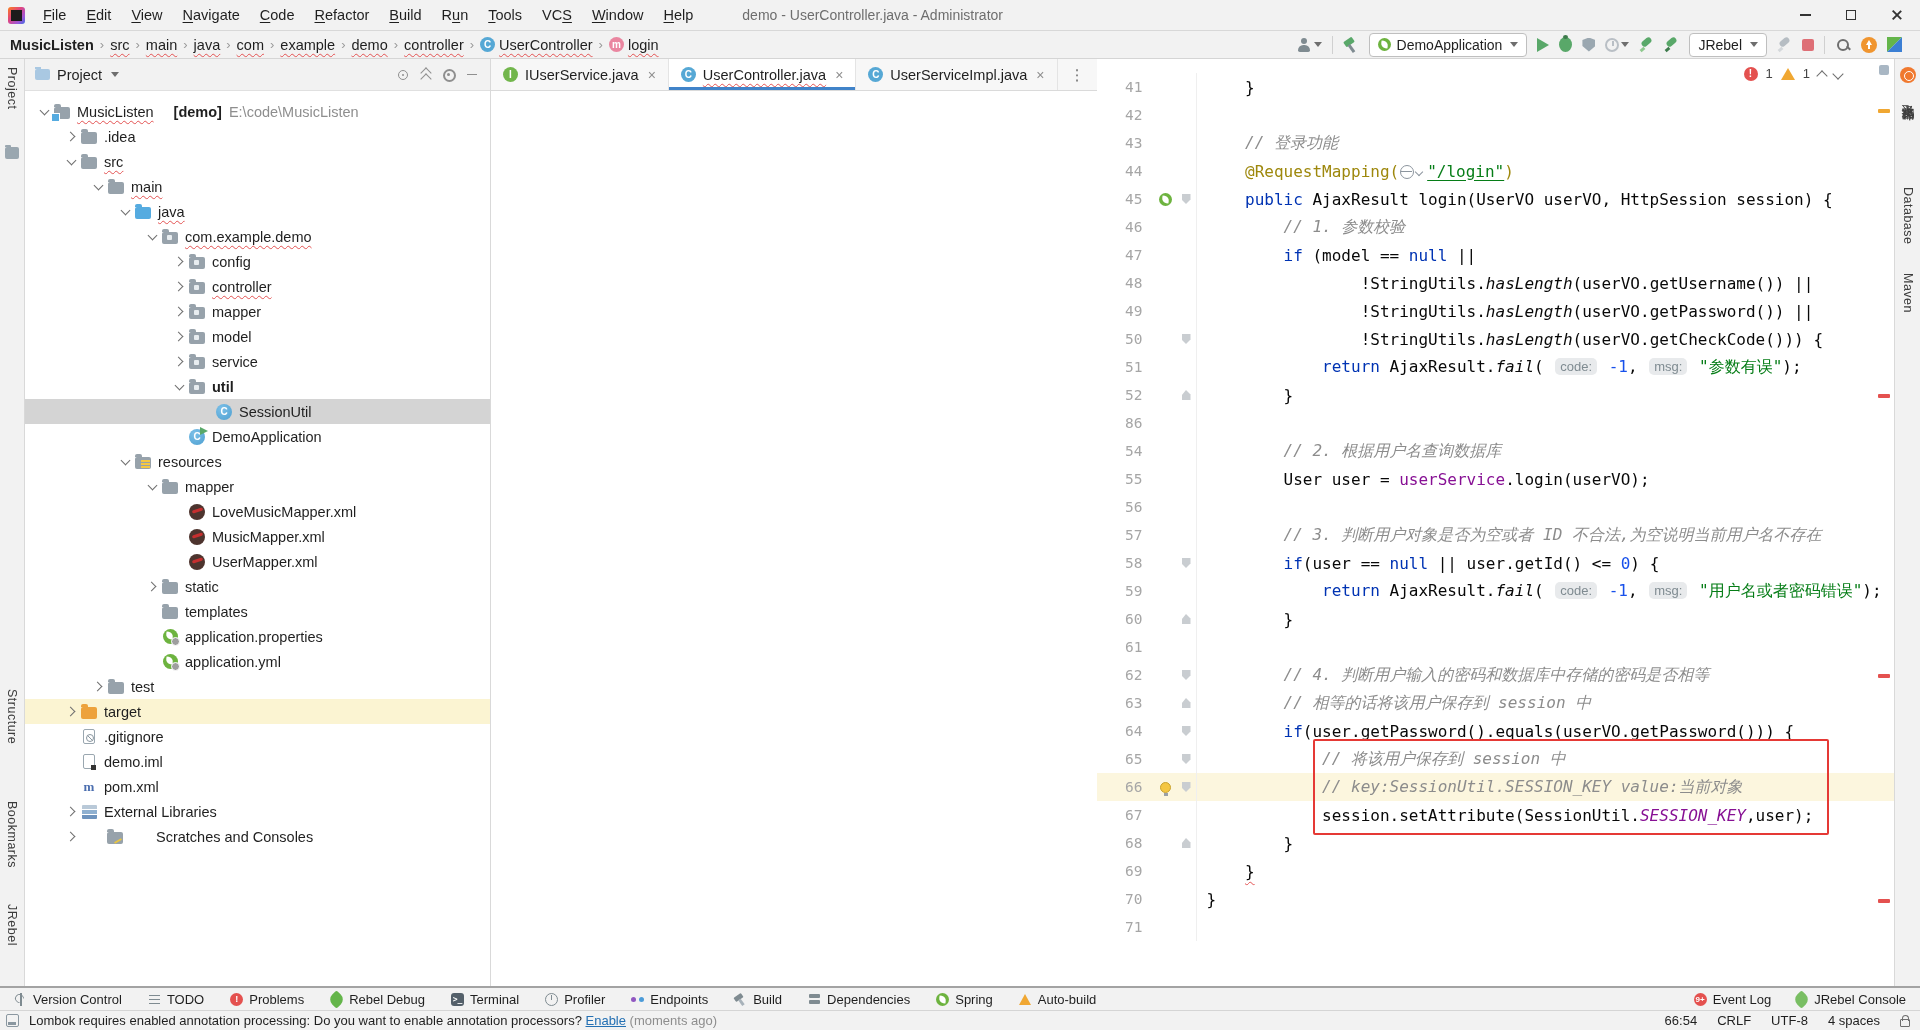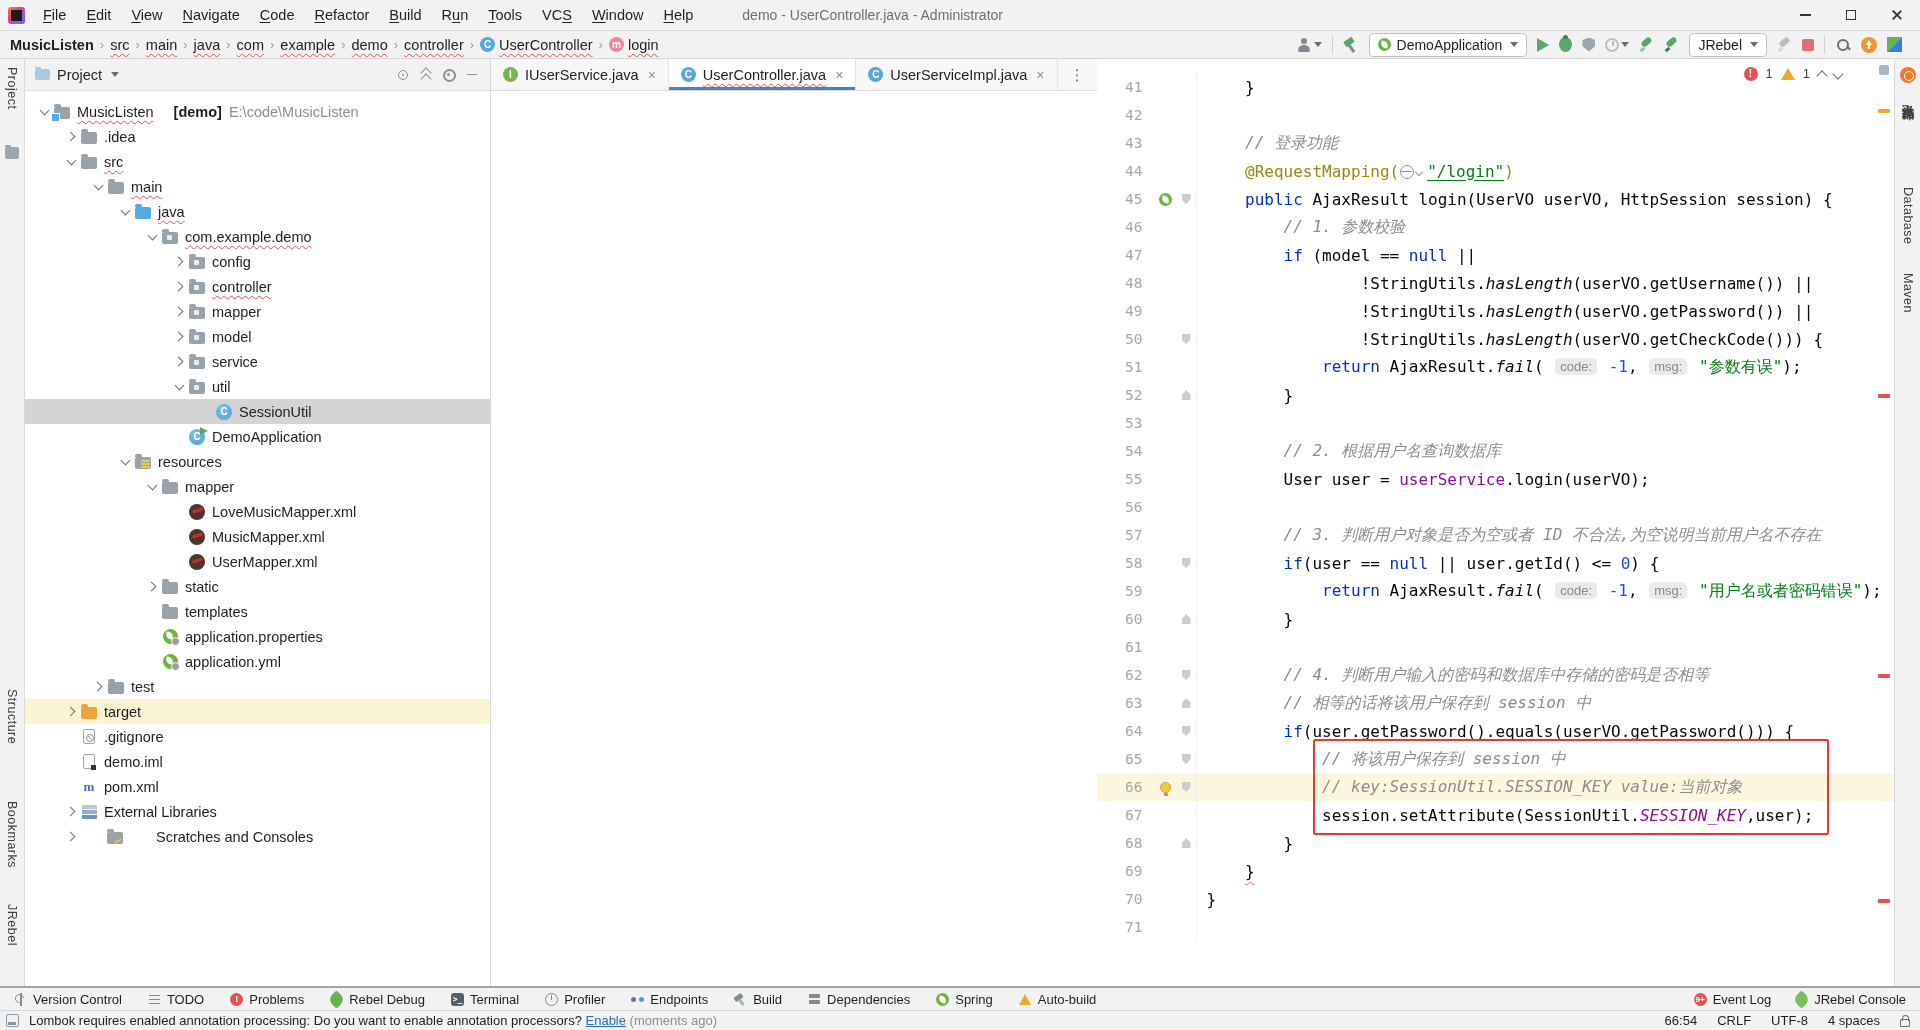--- a/index.html
+++ b/index.html
@@ -484,21 +484,21 @@
           </div>
           <div class="trow" style="padding-left: 145px;">
             <span class="chevslot">
               <span class="chev right"></span>
             </span>
             <span class="ticon">
               <span class="fo pkg"></span>
             </span>
             <span class="tlabel">service</span>
           </div>
-          <div class="trow" style="padding-left: 145px;">
+          <div class="trow" style="padding-left: 145px; font-weight: bold;">
             <span class="chevslot">
               <span class="chev down"></span>
             </span>
             <span class="ticon">
               <span class="fo pkg"></span>
             </span>
             <span class="tlabel">util</span>
           </div>
           <div class="trow sel-gray" style="padding-left: 172px;">
             <span class="chevslot"></span>
@@ -669,21 +669,21 @@
             <div class="crow"><span class="cnum">43</span><span class="cgut"></span><span class="cfold"></span><span class="ccode"><span class="tk-pl">    </span><span class="tk-cm">// 登录功能</span></span></div>
             <div class="crow"><span class="cnum">44</span><span class="cgut"></span><span class="cfold"></span><span class="ccode"><span class="tk-pl">    </span><span class="tk-ann">@RequestMapping(</span><span class="inline-globe"></span><span class="inline-chev"></span><span class="tk-strlink">"/login"</span><span class="tk-ann">)</span></span></div>
             <div class="crow"><span class="cnum">45</span><span class="cgut"><span class="gut-spring"></span></span><span class="cfold"><span class="fm d"></span></span><span class="ccode"><span class="tk-pl">    </span><span class="tk-kw">public</span><span class="tk-pl"> AjaxResult login(UserVO userVO, HttpSession session) {</span></span></div>
             <div class="crow"><span class="cnum">46</span><span class="cgut"></span><span class="cfold"></span><span class="ccode"><span class="tk-pl">        </span><span class="tk-cm">// 1. 参数校验</span></span></div>
             <div class="crow"><span class="cnum">47</span><span class="cgut"></span><span class="cfold"></span><span class="ccode"><span class="tk-pl">        </span><span class="tk-kw">if</span><span class="tk-pl"> (model == </span><span class="tk-kw">null</span><span class="tk-pl"> ||</span></span></div>
             <div class="crow"><span class="cnum">48</span><span class="cgut"></span><span class="cfold"></span><span class="ccode"><span class="tk-pl">                !StringUtils.</span><span class="tk-sm">hasLength</span><span class="tk-pl">(userVO.getUsername()) ||</span></span></div>
             <div class="crow"><span class="cnum">49</span><span class="cgut"></span><span class="cfold"></span><span class="ccode"><span class="tk-pl">                !StringUtils.</span><span class="tk-sm">hasLength</span><span class="tk-pl">(userVO.getPassword()) ||</span></span></div>
             <div class="crow"><span class="cnum">50</span><span class="cgut"></span><span class="cfold"><span class="fm d"></span></span><span class="ccode"><span class="tk-pl">                !StringUtils.</span><span class="tk-sm">hasLength</span><span class="tk-pl">(userVO.getCheckCode())) {</span></span></div>
             <div class="crow"><span class="cnum">51</span><span class="cgut"></span><span class="cfold"></span><span class="ccode"><span class="tk-pl">            </span><span class="tk-kw">return</span><span class="tk-pl"> AjaxResult.</span><span class="tk-sm">fail</span><span class="tk-pl">( </span><span class="tk-hint">code:</span><span class="tk-pl"> </span><span class="tk-num">-1</span><span class="tk-pl">, </span><span class="tk-hint">msg:</span><span class="tk-pl"> </span><span class="tk-str">"参数有误"</span><span class="tk-pl">);</span></span></div>
             <div class="crow"><span class="cnum">52</span><span class="cgut"></span><span class="cfold"><span class="fm u"></span></span><span class="ccode"><span class="tk-pl">        }</span></span></div>
-            <div class="crow"><span class="cnum">53</span><span class="cgut"></span><span class="cfold"></span><span class="ccode"></span></div>
+            <div class="crow"><span class="cnum">86</span><span class="cgut"></span><span class="cfold"></span><span class="ccode"></span></div>
             <div class="crow"><span class="cnum">54</span><span class="cgut"></span><span class="cfold"></span><span class="ccode"><span class="tk-pl">        </span><span class="tk-cm">// 2. 根据用户名查询数据库</span></span></div>
             <div class="crow"><span class="cnum">55</span><span class="cgut"></span><span class="cfold"></span><span class="ccode"><span class="tk-pl">        User user = </span><span class="tk-fld">userService</span><span class="tk-pl">.login(userVO);</span></span></div>
             <div class="crow"><span class="cnum">56</span><span class="cgut"></span><span class="cfold"></span><span class="ccode"></span></div>
             <div class="crow"><span class="cnum">57</span><span class="cgut"></span><span class="cfold"></span><span class="ccode"><span class="tk-pl">        </span><span class="tk-cm">// 3. 判断用户对象是否为空或者 ID 不合法,为空说明当前用户名不存在</span></span></div>
             <div class="crow"><span class="cnum">58</span><span class="cgut"></span><span class="cfold"><span class="fm d"></span></span><span class="ccode"><span class="tk-pl">        </span><span class="tk-kw">if</span><span class="tk-pl">(user == </span><span class="tk-kw">null</span><span class="tk-pl"> || user.getId() &lt;= </span><span class="tk-num">0</span><span class="tk-pl">) {</span></span></div>
             <div class="crow"><span class="cnum">59</span><span class="cgut"></span><span class="cfold"></span><span class="ccode"><span class="tk-pl">            </span><span class="tk-kw">return</span><span class="tk-pl"> AjaxResult.</span><span class="tk-sm">fail</span><span class="tk-pl">( </span><span class="tk-hint">code:</span><span class="tk-pl"> </span><span class="tk-num">-1</span><span class="tk-pl">, </span><span class="tk-hint">msg:</span><span class="tk-pl"> </span><span class="tk-str">"用户名或者密码错误"</span><span class="tk-pl">);</span></span></div>
             <div class="crow"><span class="cnum">60</span><span class="cgut"></span><span class="cfold"><span class="fm u"></span></span><span class="ccode"><span class="tk-pl">        }</span></span></div>
             <div class="crow"><span class="cnum">61</span><span class="cgut"></span><span class="cfold"></span><span class="ccode"></span></div>
             <div class="crow"><span class="cnum">62</span><span class="cgut"></span><span class="cfold"><span class="fm d"></span></span><span class="ccode"><span class="tk-pl">        </span><span class="tk-cm">// 4. 判断用户输入的密码和数据库中存储的密码是否相等</span></span></div>
             <div class="crow"><span class="cnum">63</span><span class="cgut"></span><span class="cfold"><span class="fm u"></span></span><span class="ccode"><span class="tk-pl">        </span><span class="tk-cm">// 相等的话将该用户保存到 session 中</span></span></div>

